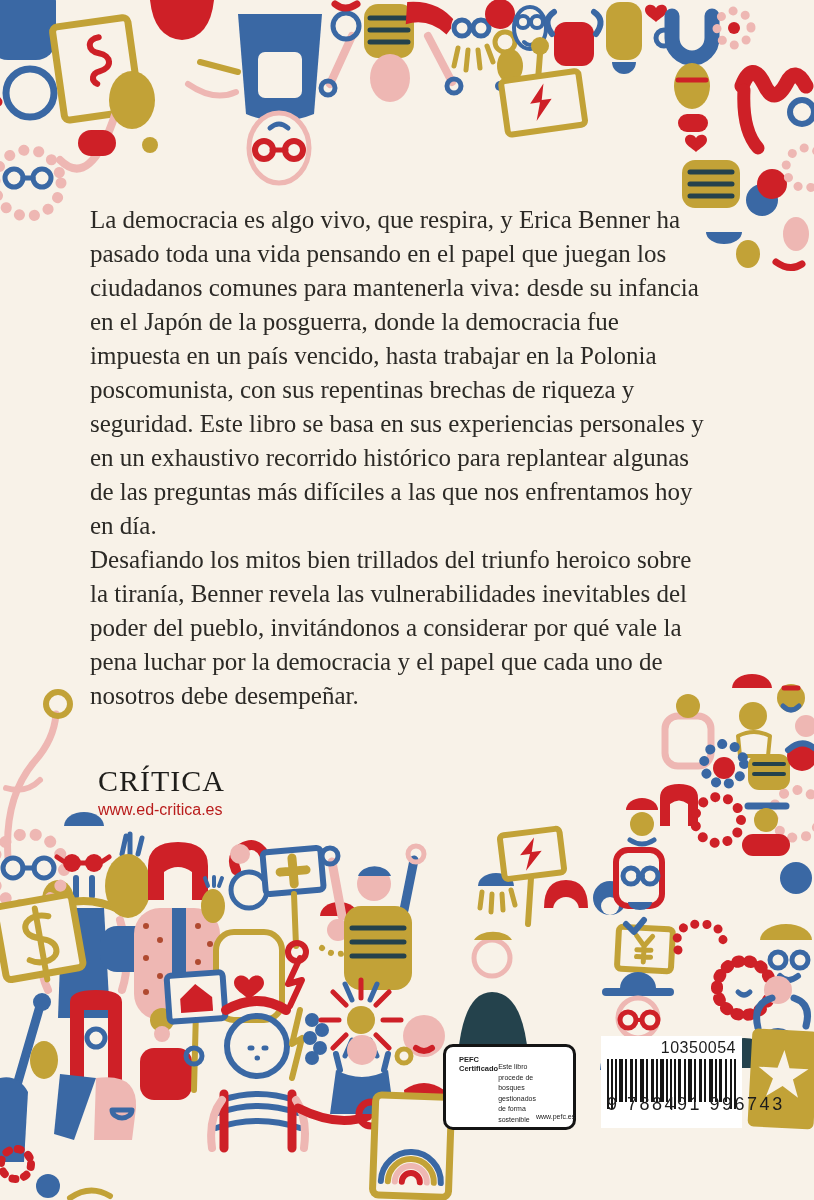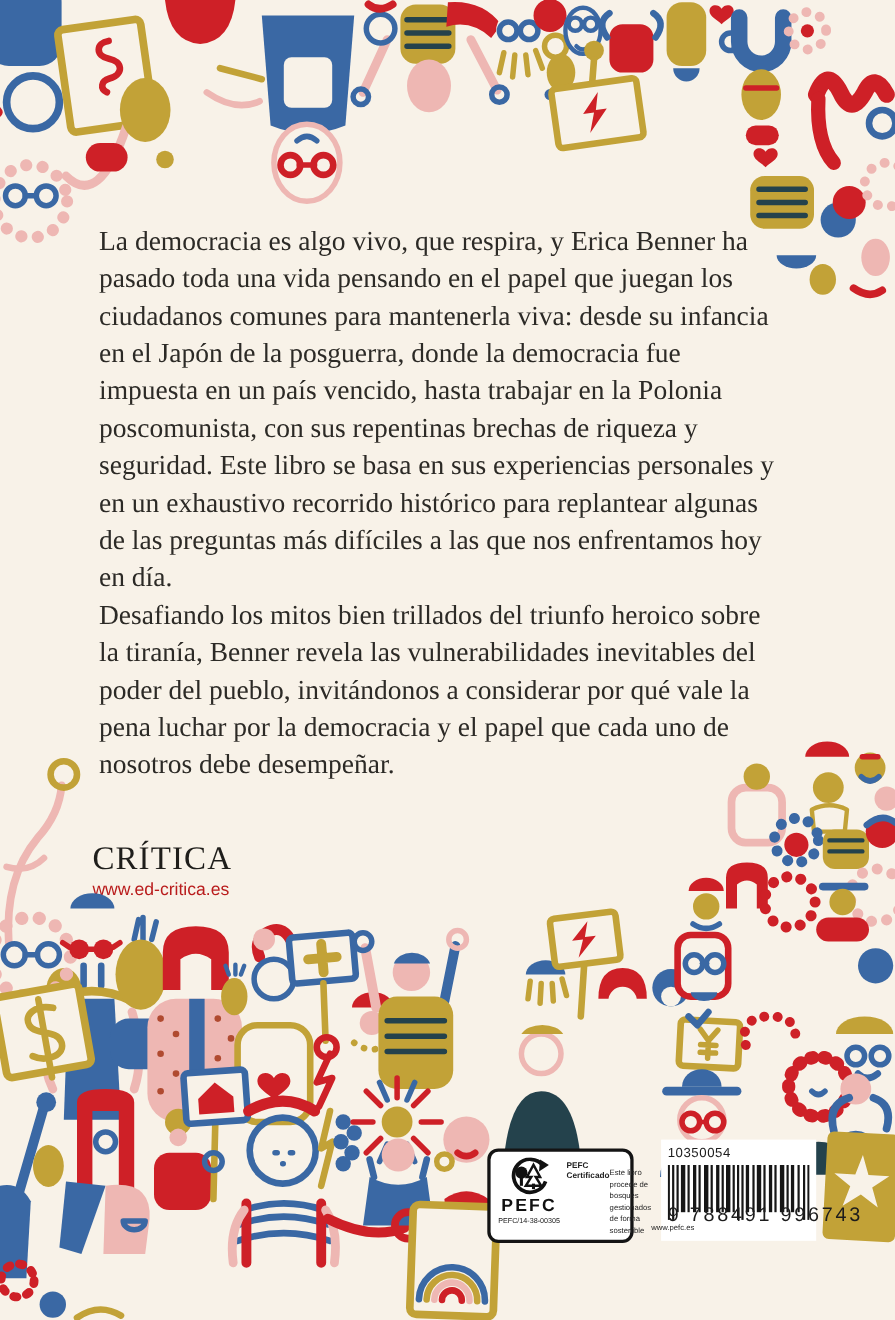--- a/index.html
+++ b/index.html
@@ -13,21 +13,21 @@
   .crowd-bottom{top:658px}
 
   .blurb{
     position:absolute;left:90px;top:203px;width:616px;
     font-family:"Liberation Serif","DejaVu Serif",serif;
     font-size:25px;line-height:34px;color:#2c2a26;
   }
   .blurb p{margin:0}
   .blurb p + p{}
 
-  .publisher{position:absolute;left:84px;top:764px;color:#1f1e1b}
+  .publisher{position:absolute;left:98px;top:764px;color:#1f1e1b}
   .publisher-name{
     font-family:"Liberation Serif","DejaVu Serif",serif;
     font-size:30px;letter-spacing:1px;font-weight:500;
   }
   .publisher-url{font-size:16px;color:#b91c1c;margin-top:3px}
 
   .pefc-label{
     position:absolute;left:443px;top:1044px;width:133px;height:86px;
     background:#fff;border:3px solid #141414;border-radius:10px;
     display:flex;padding:5px 7px;box-sizing:border-box;z-index:5;color:#222;
@@ -37,21 +37,21 @@
   .pefc-license{font-size:6.5px;margin-top:2px;white-space:nowrap}
   .pefc-right{flex:1;display:flex;flex-direction:row;padding-left:6px;padding-top:3px}
   .pefc-title{font-size:7.5px;font-weight:bold}
   .pefc-desc{font-size:7px;line-height:1.5;margin-top:7px}
   .pefc-url{font-size:7px;margin-top:auto;margin-bottom:2px}
 
   .barcode-box{
     position:absolute;left:601px;top:1036px;width:141px;height:92px;
     background:#fff;z-index:4;box-sizing:border-box;padding:2px 6px 0 6px;color:#1c1c1c;
   }
-  .barcode-number-top{text-align:left;font-size:12px;letter-spacing:.5px;line-height:20px}
+  .barcode-number-top{text-align:right;font-size:16px;letter-spacing:.5px;line-height:20px}
   .barcode-digits{
     font-size:18px;letter-spacing:2.5px;line-height:12px;margin-top:-11px;
     white-space:nowrap;font-family:"Liberation Sans",sans-serif;
   }
 </style>
 </head>
 <body>
 
 <div class="page">
 
@@ -416,34 +416,20 @@
 
       <circle cx="492" cy="300" r="18" stroke="#eeb7b3" stroke-width="5"></circle>
       <path d="M474 282 a20 12 0 0 1 38 0" fill="#c2a237"></path>
       <path d="M458 396 q6 -62 34 -62 q30 0 36 62 z" fill="#24424c"></path>
 
       <path d="M300 300 l-12 26 l14 -4 l-12 26" stroke="#ce2027" stroke-width="6"></path>
     </g>
   </svg>
 
   <div class="pefc-label">
-    <div class="pefc-left">
-      <span>
-        <svg width="40" height="36" viewBox="0 0 40 36">
-          <path d="M33 8 A15 15 0 1 0 35 22" fill="none" stroke="#111" stroke-width="3.4"></path>
-          <polygon points="30,2 38,7 29,13" fill="#111"></polygon>
-          <circle cx="13" cy="14" r="5.5" fill="#111"></circle>
-          <rect x="11.6" y="17" width="2.8" height="9" fill="#111"></rect>
-          <path d="M24 7 l6 11 h-4 l5 8 h-14 l5 -8 h-4 z" fill="none" stroke="#111" stroke-width="2.2"></path>
-          <rect x="22.6" y="24" width="2.8" height="5" fill="#111"></rect>
-        </svg>
-      </span>
-      <div class="pefc-word">PEFC</div>
-      <div class="pefc-license">PEFC/14-38-00305</div>
-    </div>
     <div class="pefc-right">
       <div class="pefc-title">PEFC Certificado</div>
       <div class="pefc-desc">Este libro procede de bosques gestionados de forma sostenible</div>
       <div class="pefc-url">www.pefc.es</div>
     </div>
   </div>
 
   <div class="barcode-box">
     <div class="barcode-number-top">10350054</div>
     <svg width="129" height="50" viewBox="0 0 129 50" style="margin-top:1px">

